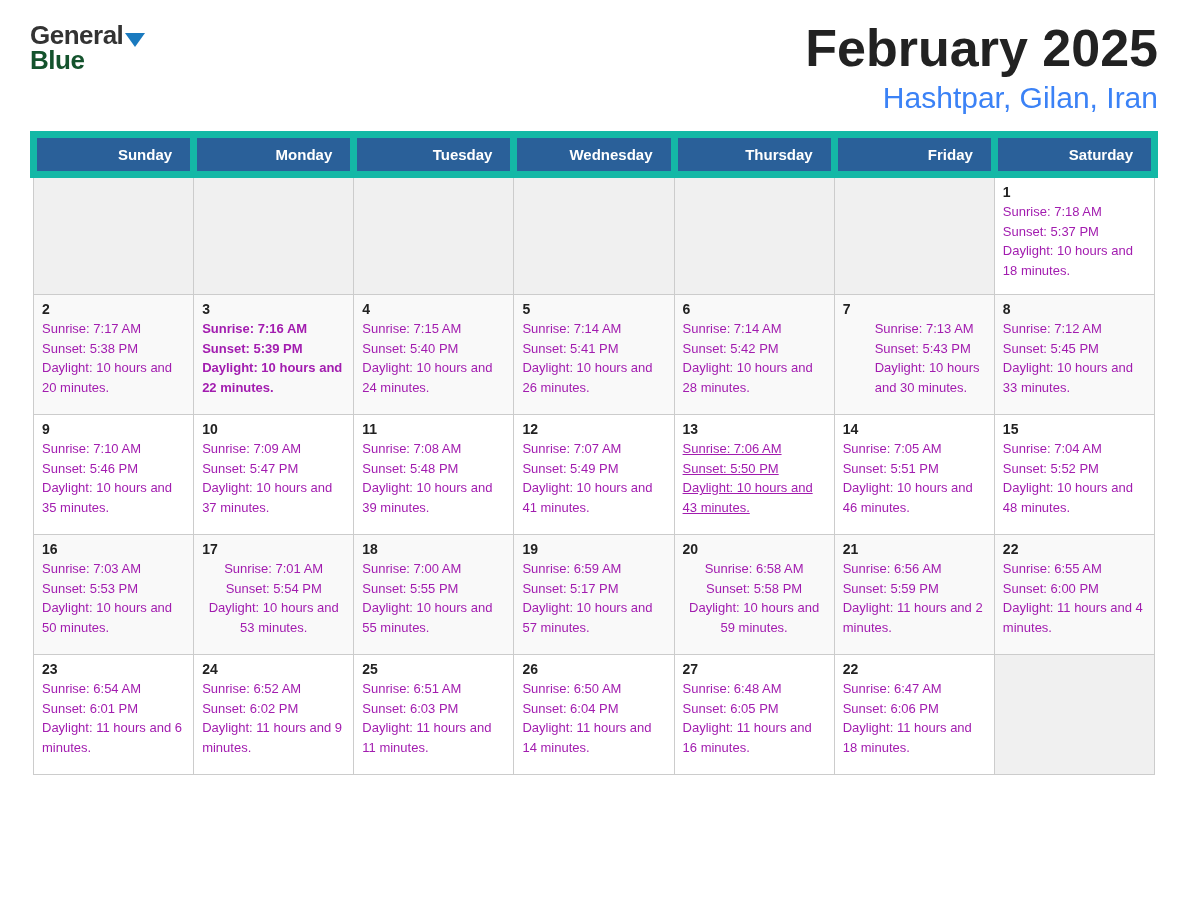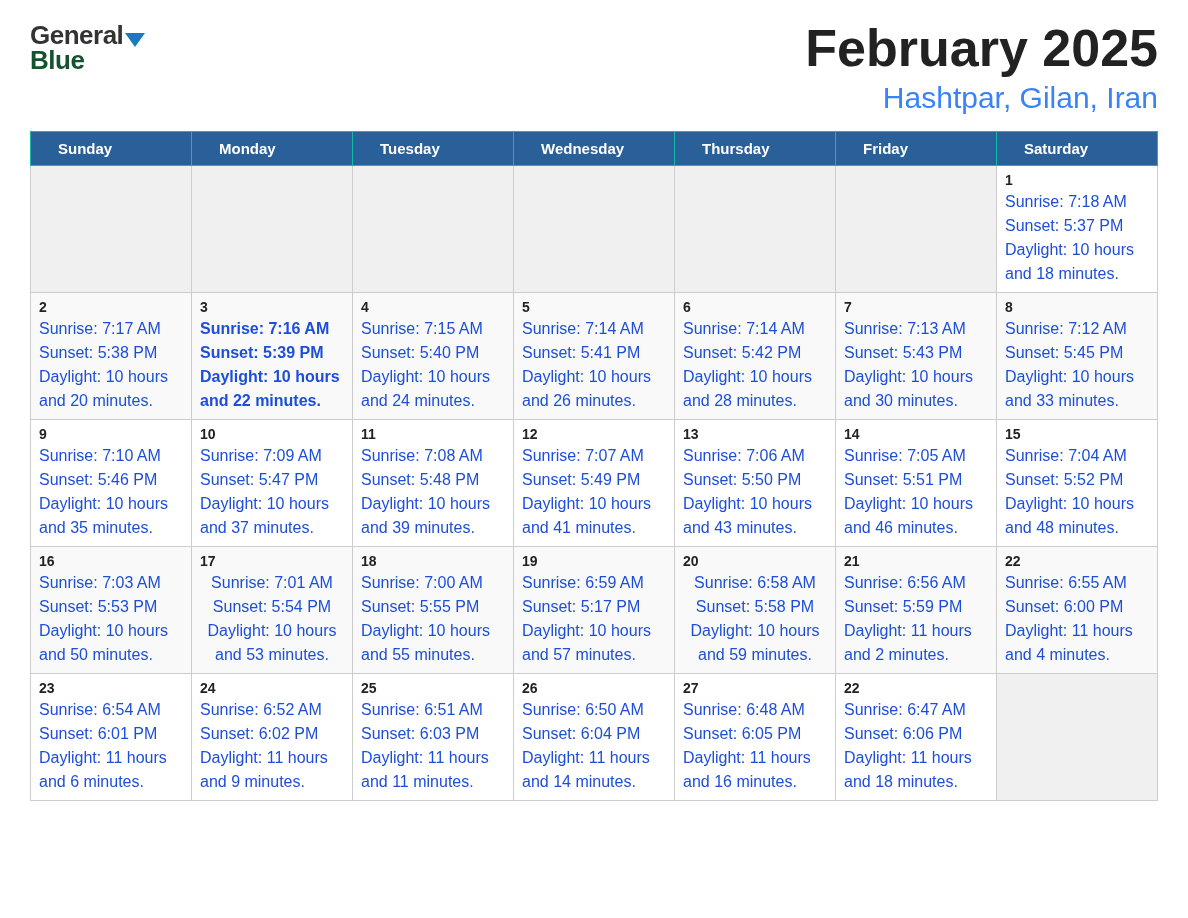--- a/index.html
+++ b/index.html
@@ -61,23 +61,23 @@
     table {
       width: 100%;
       border-collapse: collapse;
       table-layout: fixed;
     }
     thead tr th {
       background-color: #2a6099;
       color: #fff;
       font-size: 15px;
       font-weight: bold;
-      padding: 8px 27px;
-      text-align: left;
-      border: 1px solid #14b8a6;
+      padding: 8px 18px;
+      text-align: right;
+      border: 7px solid #14b8a6;
     }
     tbody tr td {
       vertical-align: top;
       border: 1px solid #ccc;
       padding: 6px 8px;
       min-height: 110px;
       height: 120px;
       font-size: 12.5px;
       color: #222;
     }
@@ -87,22 +87,22 @@
     tbody tr:nth-child(odd) td {
       background: #fff;
     }
     .day-num {
       font-size: 14px;
       font-weight: bold;
       display: block;
       margin-bottom: 2px;
     }
     .day-info {
-      font-size: 16px;
-      color: #1d4ed8;
+      font-size: 13px;
+      color: #a21caf;
       line-height: 1.5;
     }
     .empty-cell {
       background: #f0f0f0 !important;
     }
   </style>
 </head>
 <body>
 
 <div class="header">
@@ -171,21 +171,21 @@
 Daylight: 10 hours and 26 minutes.</div>
         </td>
         <td>
           <span class="day-num">6</span>
           <div class="day-info" style="white-space: pre-line;">Sunrise: 7:14 AM
 Sunset: 5:42 PM
 Daylight: 10 hours and 28 minutes.</div>
         </td>
         <td>
           <span class="day-num">7</span>
-          <div class="day-info" style="white-space: pre-line;">Sunrise: 7:13 AM
+          <div class="day-info" style="white-space: pre-line; margin-left: 32px;">Sunrise: 7:13 AM
 Sunset: 5:43 PM
 Daylight: 10 hours and 30 minutes.</div>
         </td>
         <td>
           <span class="day-num">8</span>
           <div class="day-info" style="white-space: pre-line;">Sunrise: 7:12 AM
 Sunset: 5:45 PM
 Daylight: 10 hours and 33 minutes.</div>
         </td>
       </tr>
@@ -209,21 +209,21 @@
 Daylight: 10 hours and 39 minutes.</div>
         </td>
         <td>
           <span class="day-num">12</span>
           <div class="day-info" style="white-space: pre-line;">Sunrise: 7:07 AM
 Sunset: 5:49 PM
 Daylight: 10 hours and 41 minutes.</div>
         </td>
         <td>
           <span class="day-num">13</span>
-          <div class="day-info" style="white-space: pre-line;">Sunrise: 7:06 AM
+          <div class="day-info" style="white-space: pre-line; text-decoration: underline;">Sunrise: 7:06 AM
 Sunset: 5:50 PM
 Daylight: 10 hours and 43 minutes.</div>
         </td>
         <td>
           <span class="day-num">14</span>
           <div class="day-info" style="white-space: pre-line;">Sunrise: 7:05 AM
 Sunset: 5:51 PM
 Daylight: 10 hours and 46 minutes.</div>
         </td>
         <td>

